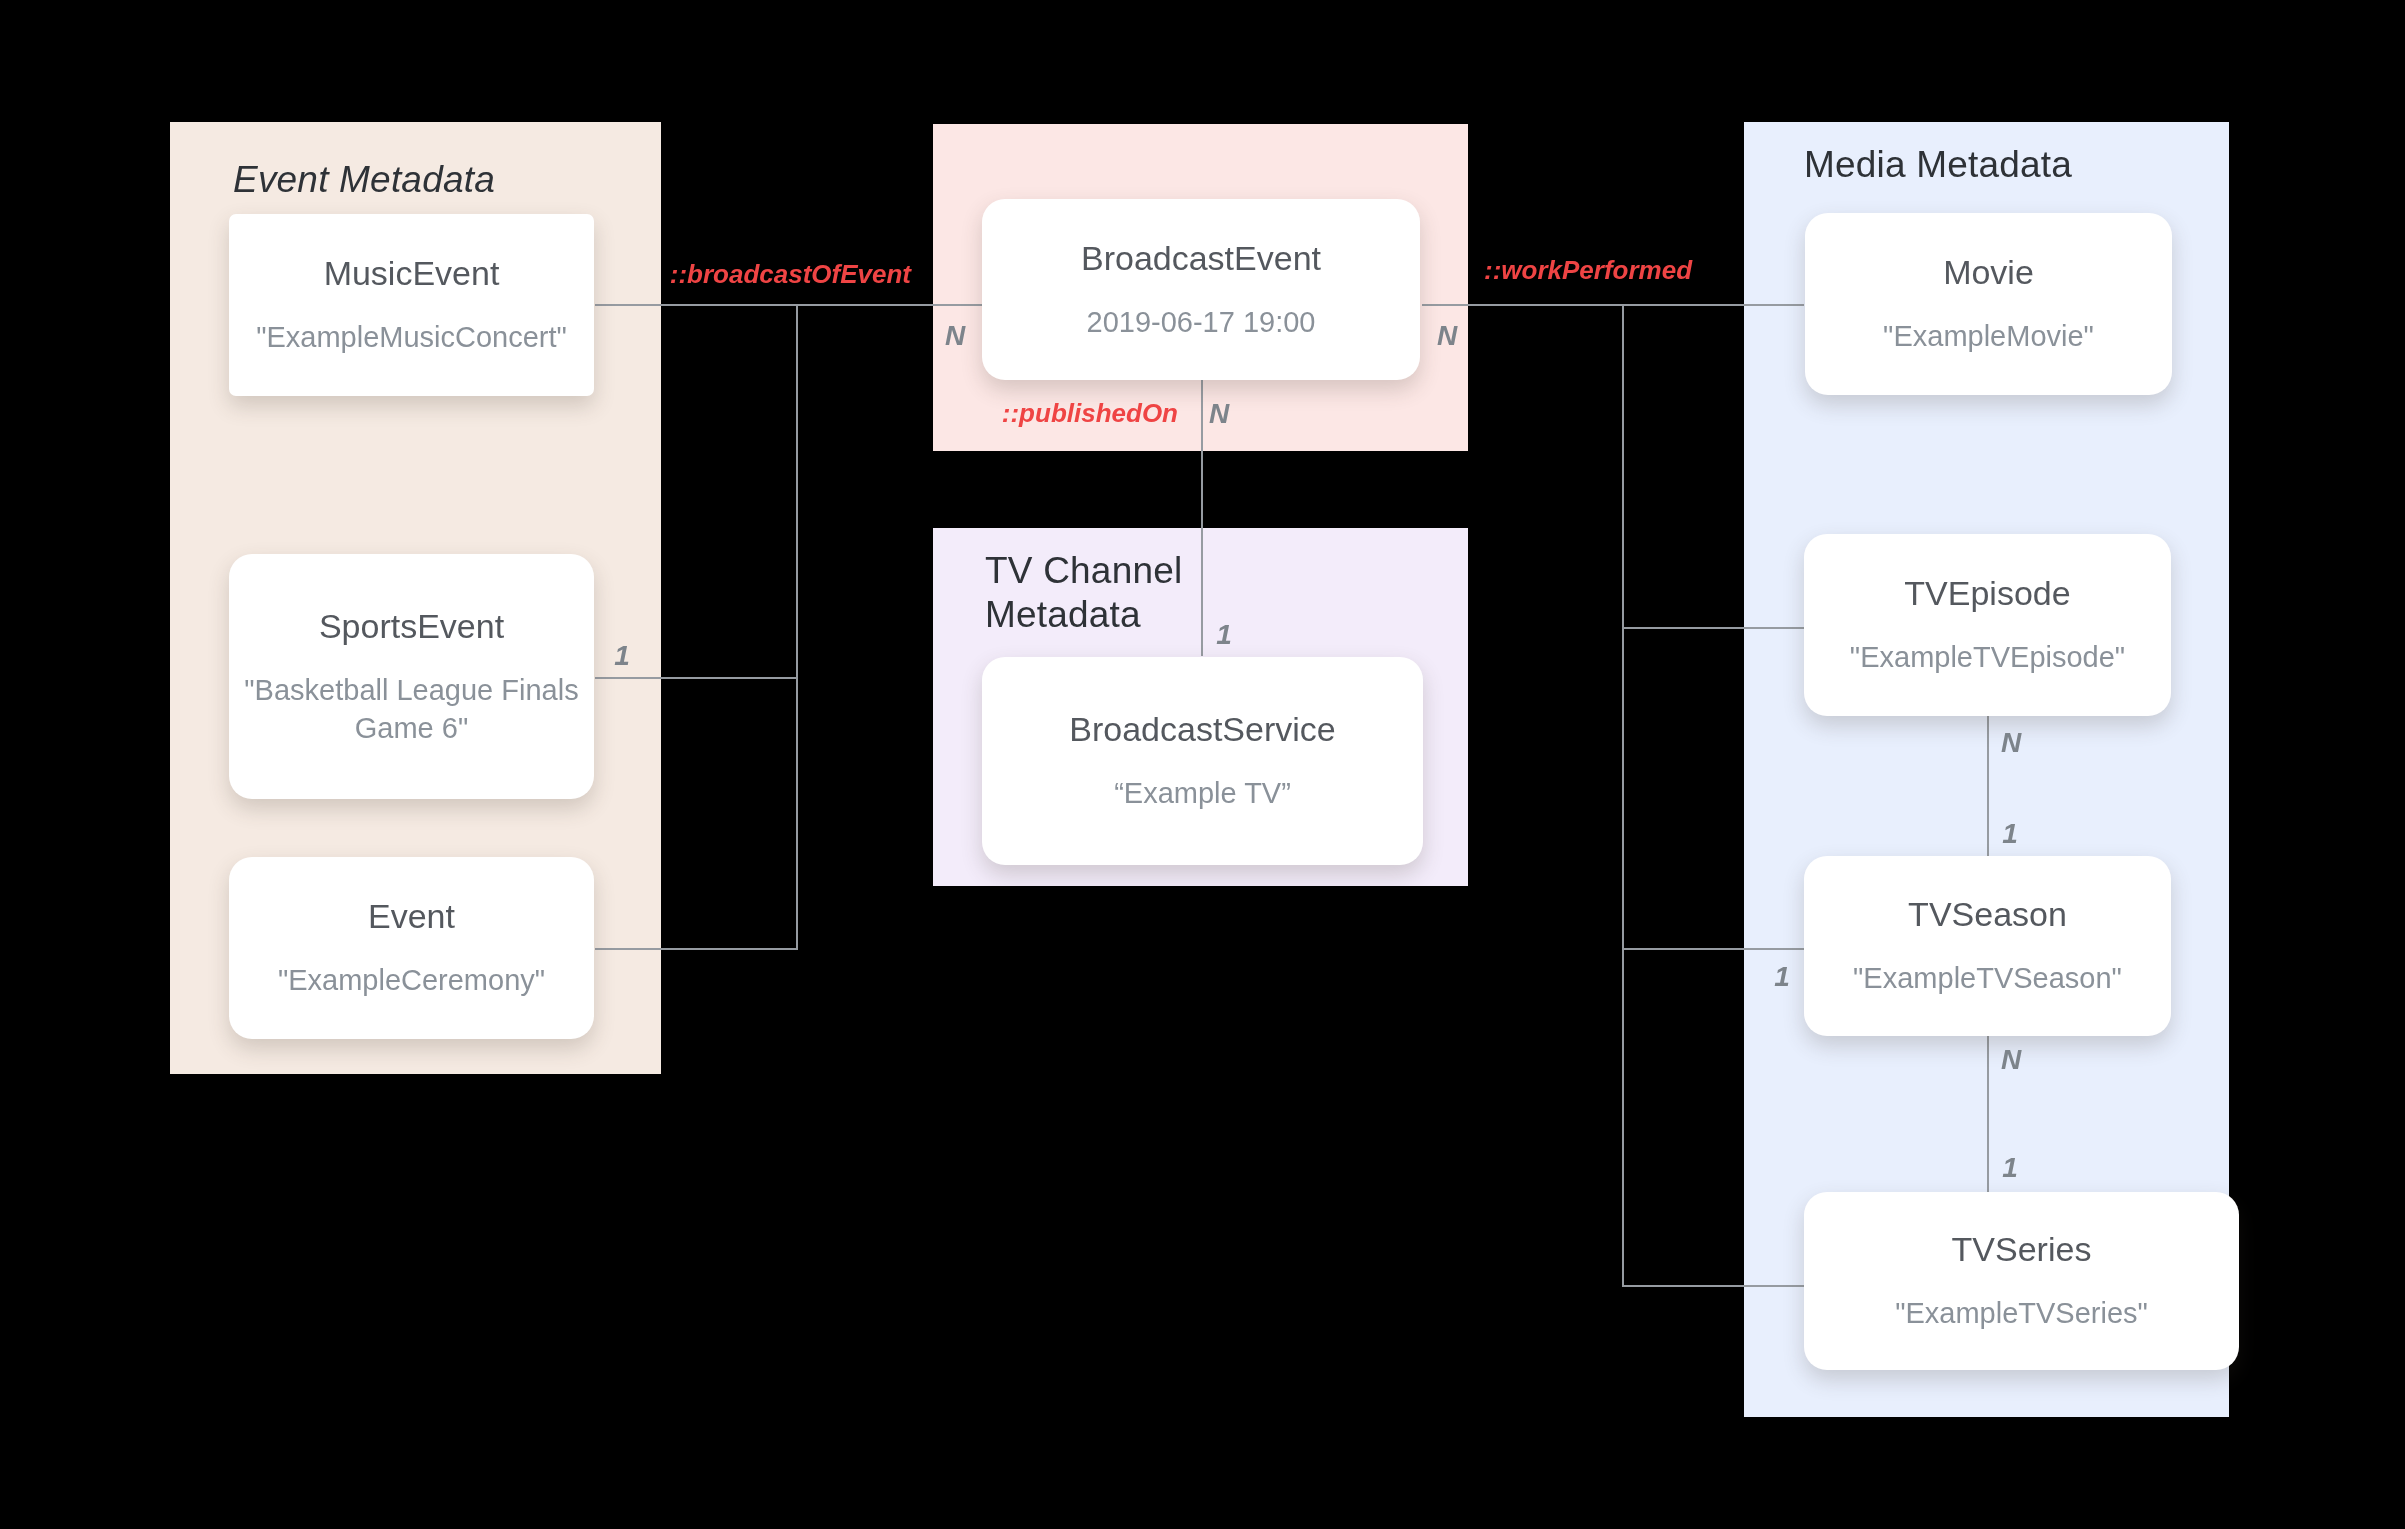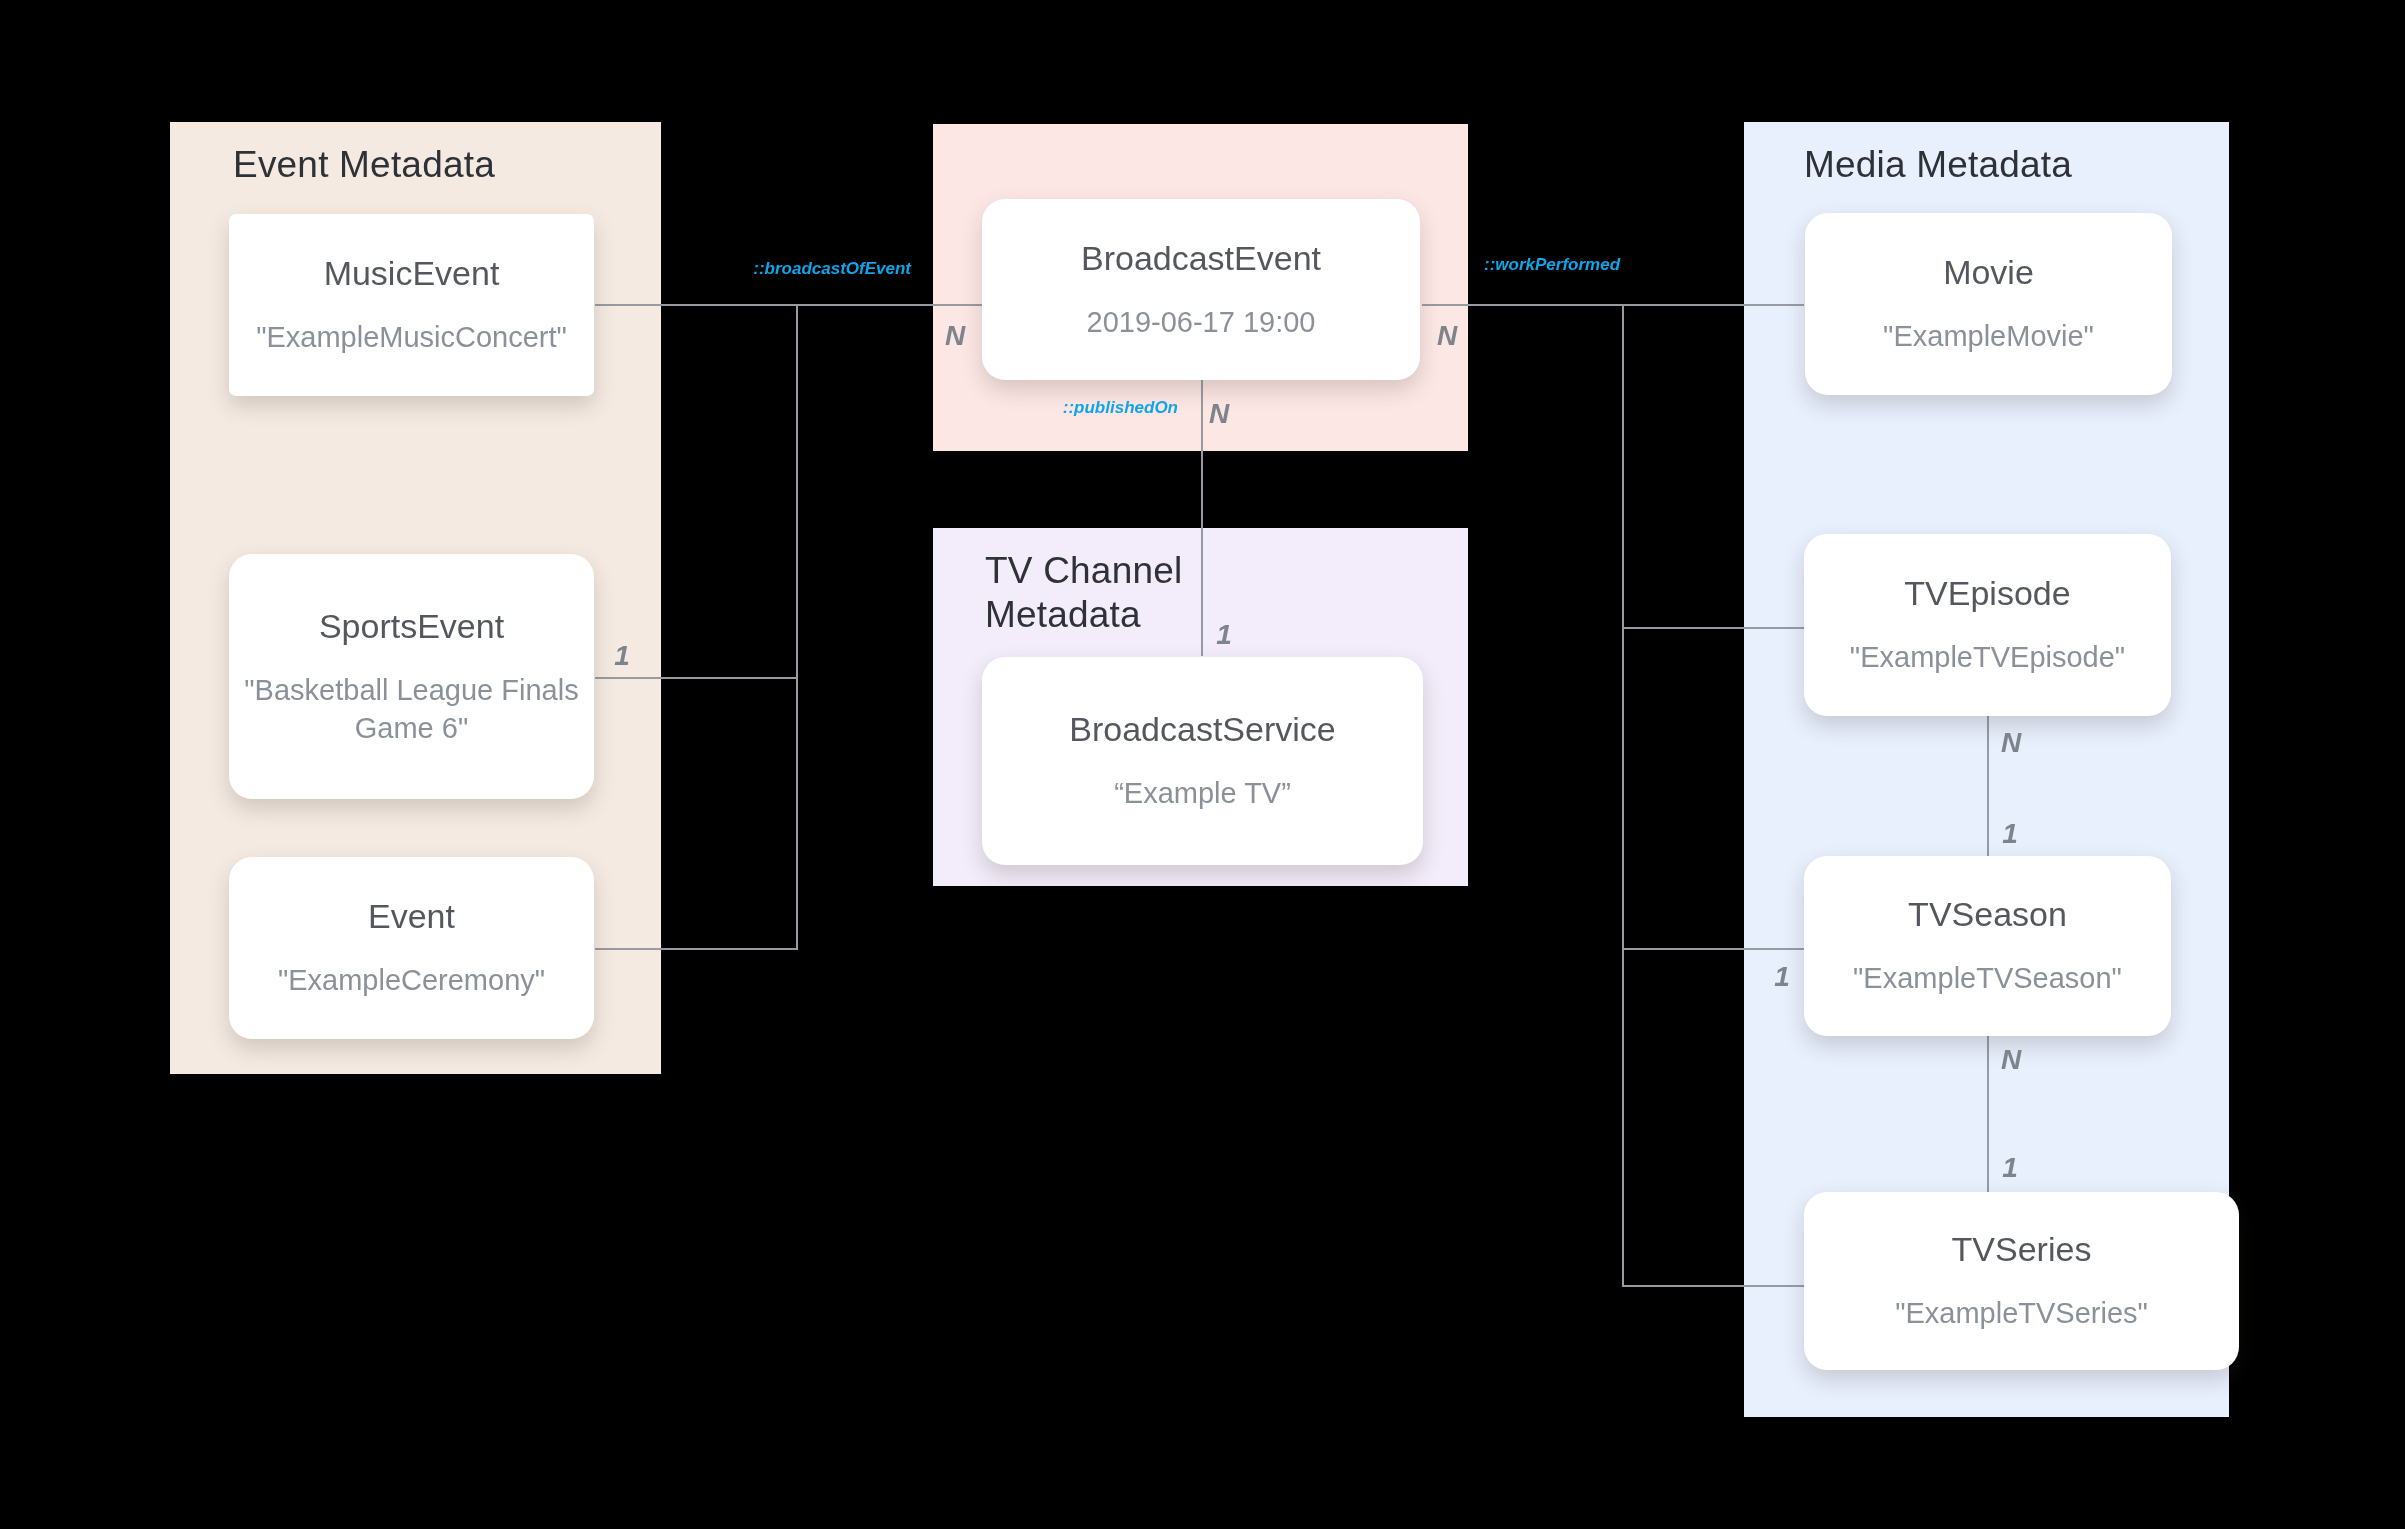--- a/index.html
+++ b/index.html
@@ -24,21 +24,21 @@
   .panel-media     { left: 1744px; top: 122px; width: 485px; height: 1295px; background: #e8effd; }
 
   .panel-title {
     position: absolute;
     font-size: 37px;
     line-height: 44px;
     color: #2e3237;
     letter-spacing: 0.2px;
     white-space: pre-line;
   }
-  .title-event { left: 63px; top: 21px; }
+  .title-event { left: 63px; top: 36px; font-style: italic; }
   .title-tv    { left: 52px; top: 21px; width: 335px; }
   .title-media { left: 60px; top: 21px; }
 
   
   .card {
     position: absolute;
     background: #ffffff;
     border-radius: 23px;
     box-shadow: 0 9.6px 21px rgba(68, 58, 48, 0.20);
     display: flex;
@@ -86,24 +86,24 @@
   .l-right-branch  { left: 1622px; top: 304px;  height: 982px; }
   .l-episode-stub  { left: 1622px; top: 627px;  width: 182px; }
   .l-season-stub   { left: 1622px; top: 948px;  width: 182px; }
   .l-series-stub   { left: 1622px; top: 1285px; width: 182px; }
   .l-episode-season{ left: 1987px; top: 716px;  height: 140px; }
   .l-season-series { left: 1987px; top: 1035px; height: 157px; }
 
   
   .edge-label {
     position: absolute;
-    font-size: 17px;
+    font-size: 26px;
     font-style: italic;
     font-weight: 700;
-    color: #0ea5e9;
+    color: #ef4444;
     width: 306px;
   }
   .lbl-broadcast-of-event { left: 605px;  top: 259px; text-align: right; }
   .lbl-work-performed     { left: 1484px; top: 255px; text-align: left; }
   .lbl-published-on       { left: 872px;  top: 398px; text-align: right; }
 
   .mult {
     position: absolute;
     font-size: 28px;
     font-style: italic;

